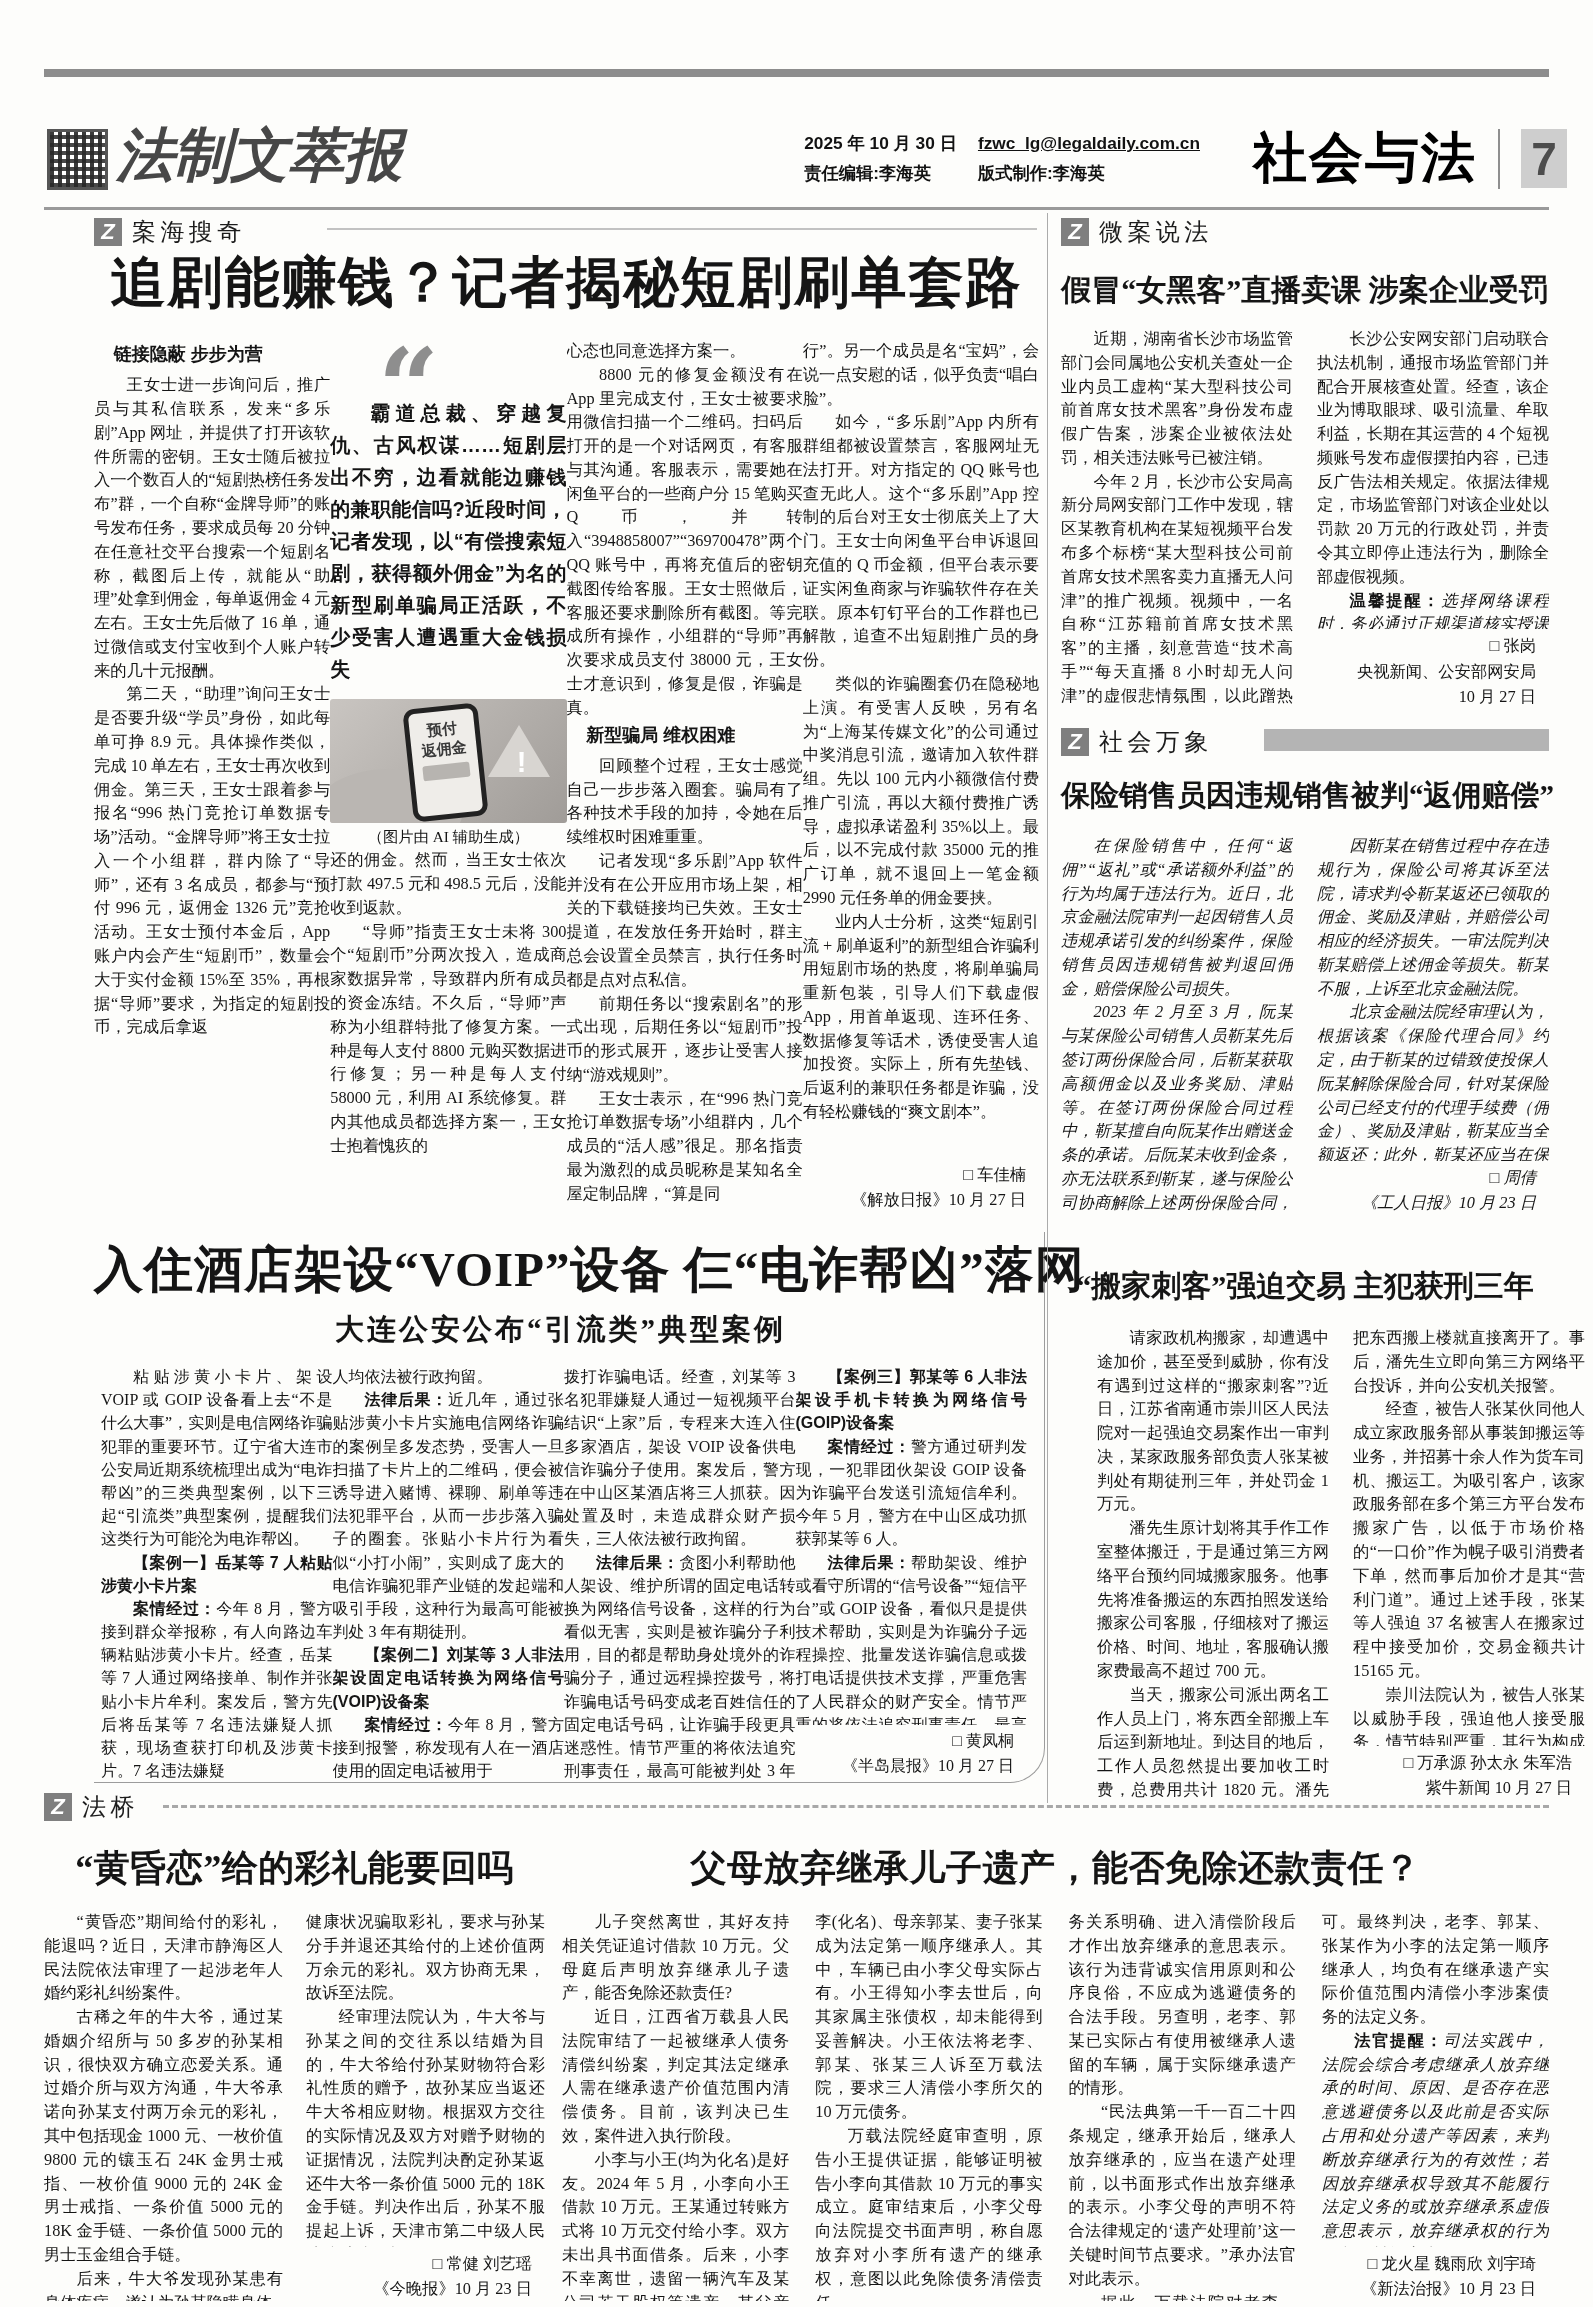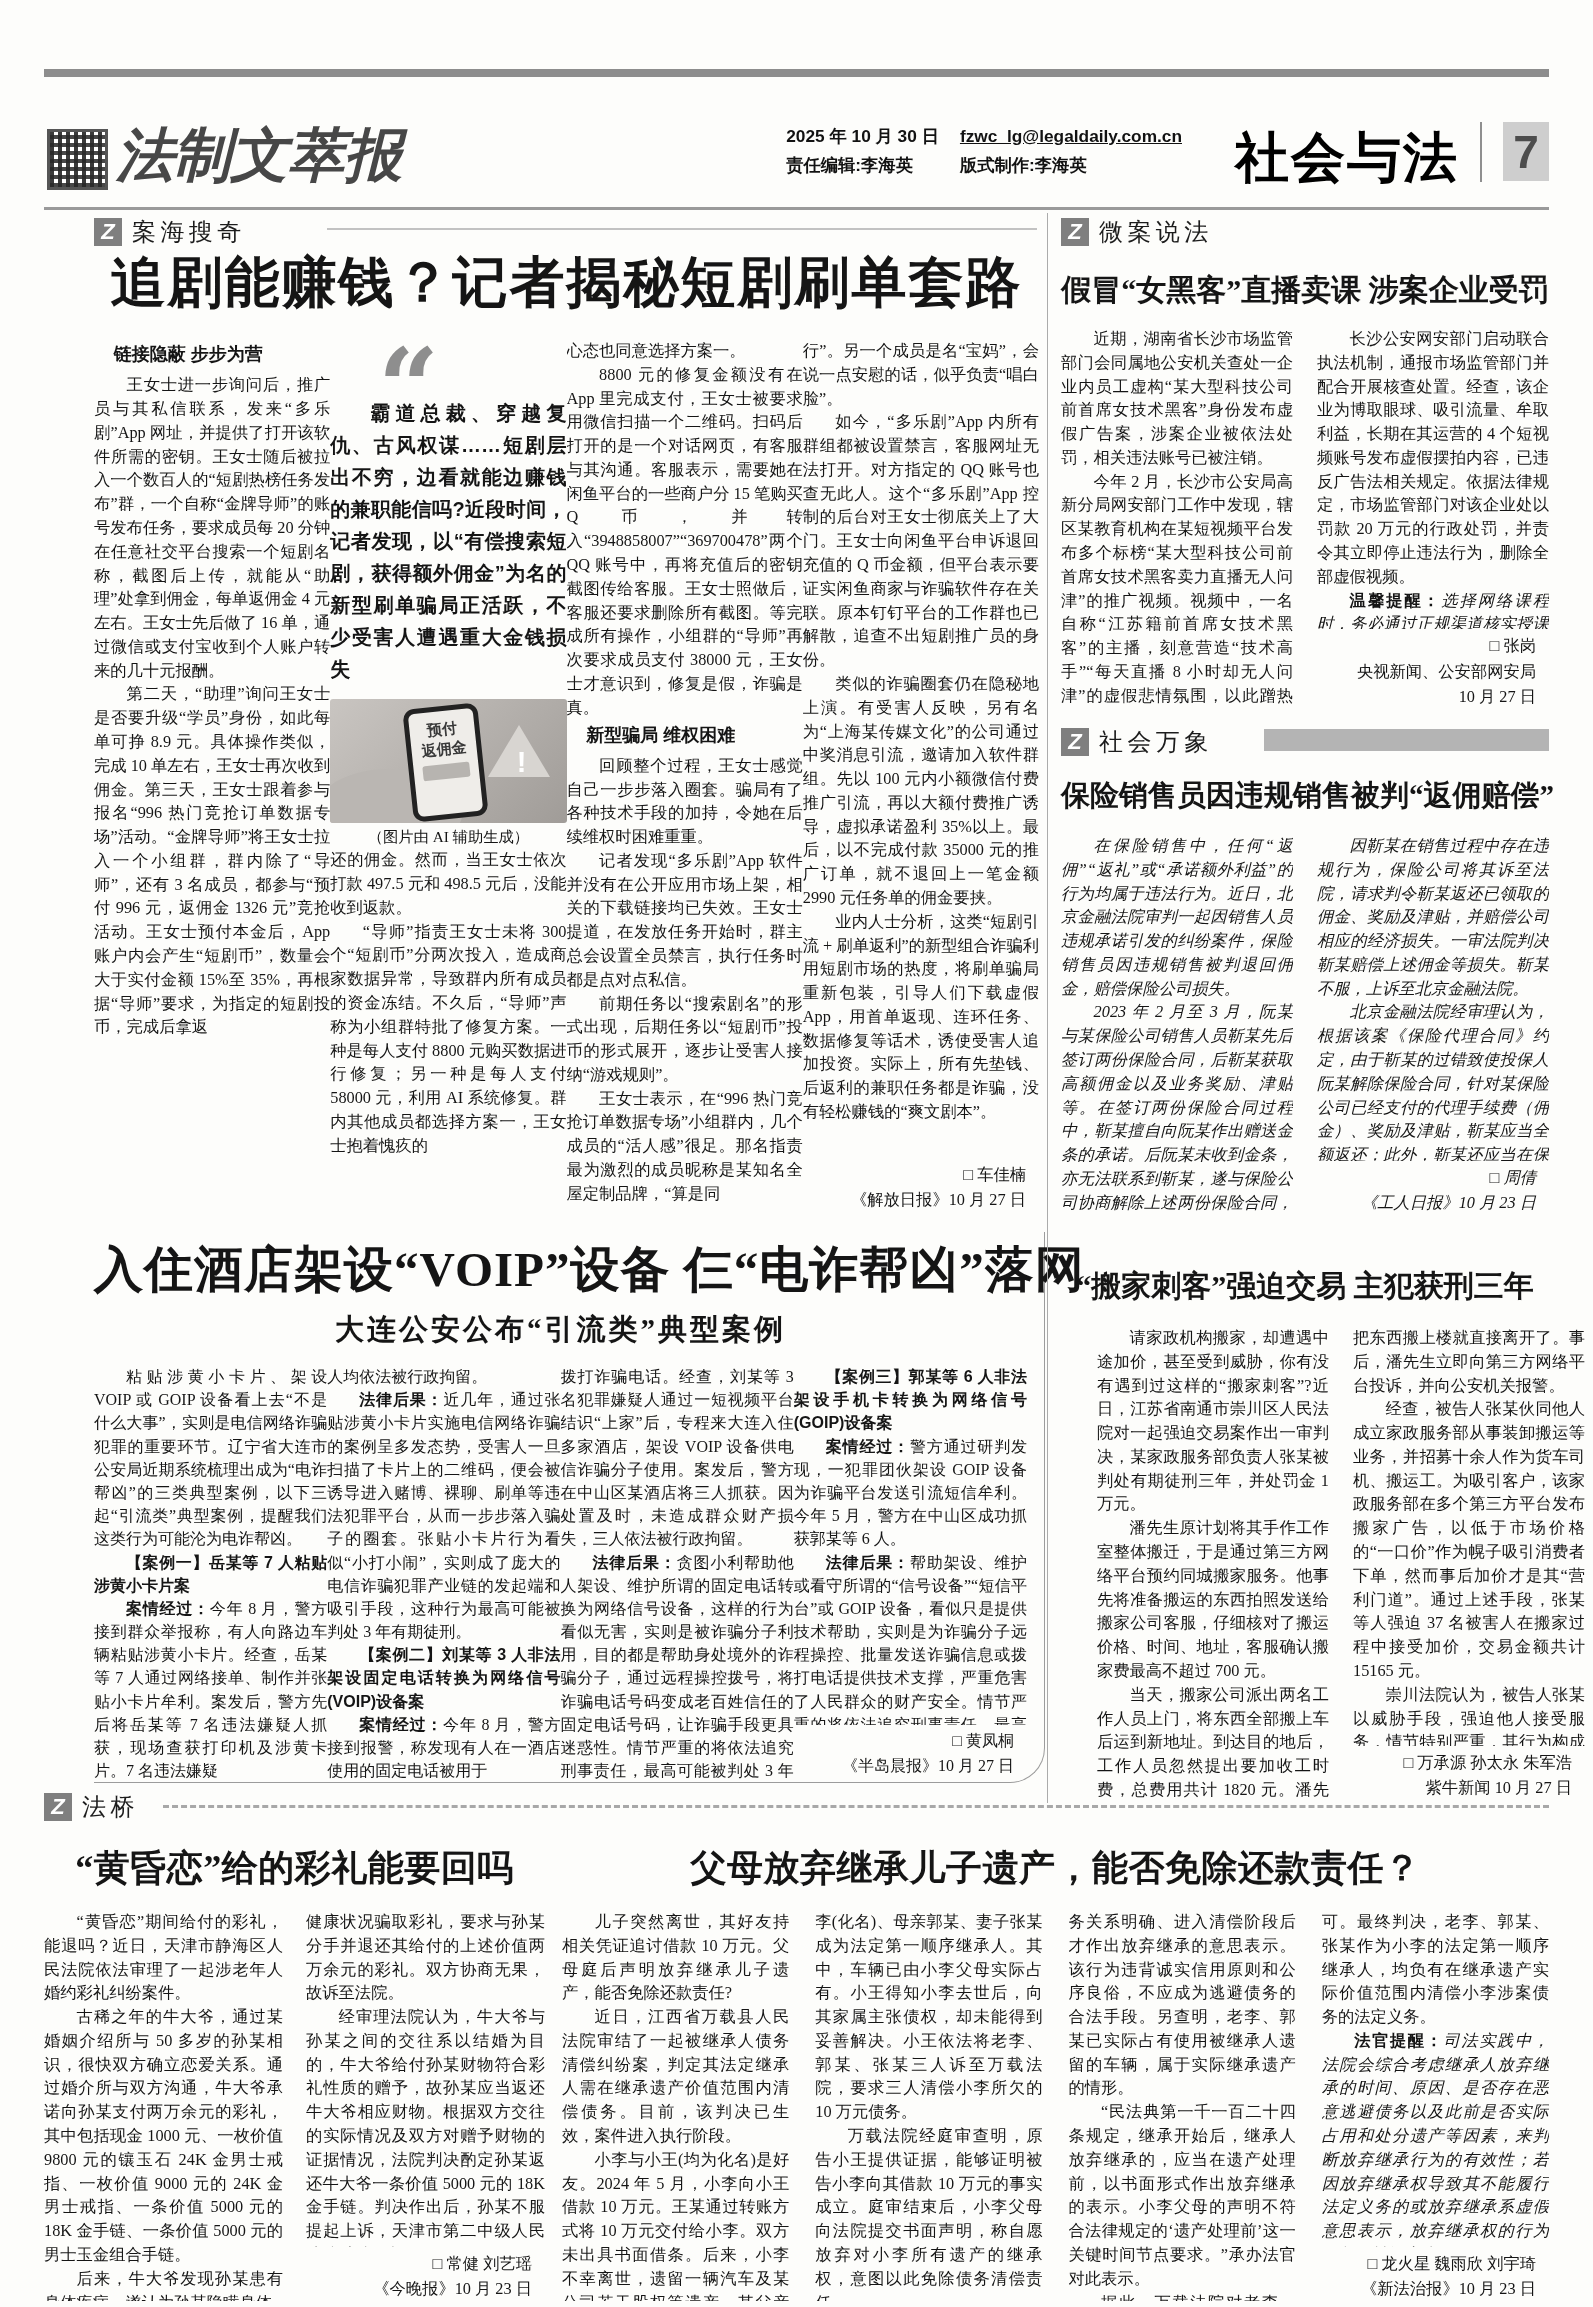--- a/index.html
+++ b/index.html
@@ -10,21 +10,21 @@
 
   
   .topbar{left:44px;top:69px;width:1505px;height:8px;background:#8d8d8d;}
   .mh-rule{left:44px;top:207px;width:1505px;height:2.5px;background:#9a9a9a;}
   .qr{left:47px;top:129px;width:55px;height:55px;border:3px solid #555;
       background:
         repeating-linear-gradient(0deg,rgba(40,40,40,.85) 0 4px,transparent 4px 8px),
         repeating-linear-gradient(90deg,#3a3a3a 0 4px,#fff 4px 8px);}
   .paper-name{left:116px;top:117px;font-size:58px;font-weight:bold;font-style:italic;
       color:#474747;letter-spacing:-1px;}
-  .mh-right{right:44px;top:122px;display:flex;gap:21px;}
+  .mh-right{right:26px;top:122px;display:flex;align-items:center;gap:21px;}
   .mh-meta{font-size:17.3px;font-weight:bold;line-height:1.7;color:#121212;}
   .mh-email{text-decoration:underline;}
   .sec-big{font-size:54px;font-weight:900;letter-spacing:2px;color:#000;margin-left:32px;}
   .mh-vr{width:2px;height:60px;background:#8f8f8f;}
   .pagebox{width:46px;height:59px;background:#cecece;display:flex;align-items:center;
       justify-content:center;font-size:46px;color:#4d4d4d;font-weight:bold;}
 
   
   .sec-label{display:flex;align-items:center;gap:10px;font-size:24px;letter-spacing:4.4px;color:#1c1c1c;}
   .z-icon{width:28px;height:28px;background:#7f7f7f;color:#fff;display:flex;align-items:center;
@@ -168,21 +168,21 @@
       <div class="byline">
         <div>□ 车佳楠</div>
         <div>《解放日报》10 月 27 日</div>
       </div>
     </div>
   </div>
 
   <div class="abs midbox">
     <div class="headline h-mid">入住酒店架设“VOIP”设备 仨“电诈帮凶”落网</div>
     <div class="h-sub" style="margin-top:7px;">大连公安公布“引流类”典型案例</div>
-    <div class="cols" style="margin-top:15px;height:414px;">
+    <div class="cols" style="margin-top:15px;height:414px;margin-left:7px;">
       <div class="col">
         <div class="flow">
           <p>粘贴涉黄小卡片、架设 VOIP 或 GOIP 设备看上去“不是什么大事”，实则是电信网络诈骗犯罪的重要环节。辽宁省大连市公安局近期系统梳理出成为“电诈帮凶”的三类典型案例，以下三起“引流类”典型案例，提醒我们这类行为可能沦为电诈帮凶。</p>
           <p class="case-h">【案例一】岳某等 7 人粘贴涉黄小卡片案</p>
           <p><span class="lead">案情经过：</span><span>今年 8 月，警方接到群众举报称，有人向路边车辆粘贴涉黄小卡片。经查，岳某等 7 人通过网络接单、制作并张贴小卡片牟利。案发后，警方先后将岳某等 7 名违法嫌疑人抓获，现场查获打印机及涉黄卡片。7 名违法嫌疑</span></p>
         </div>
       </div>
       <div class="col">
         <div class="flow">
           <p class="noind">人均依法被行政拘留。</p>

